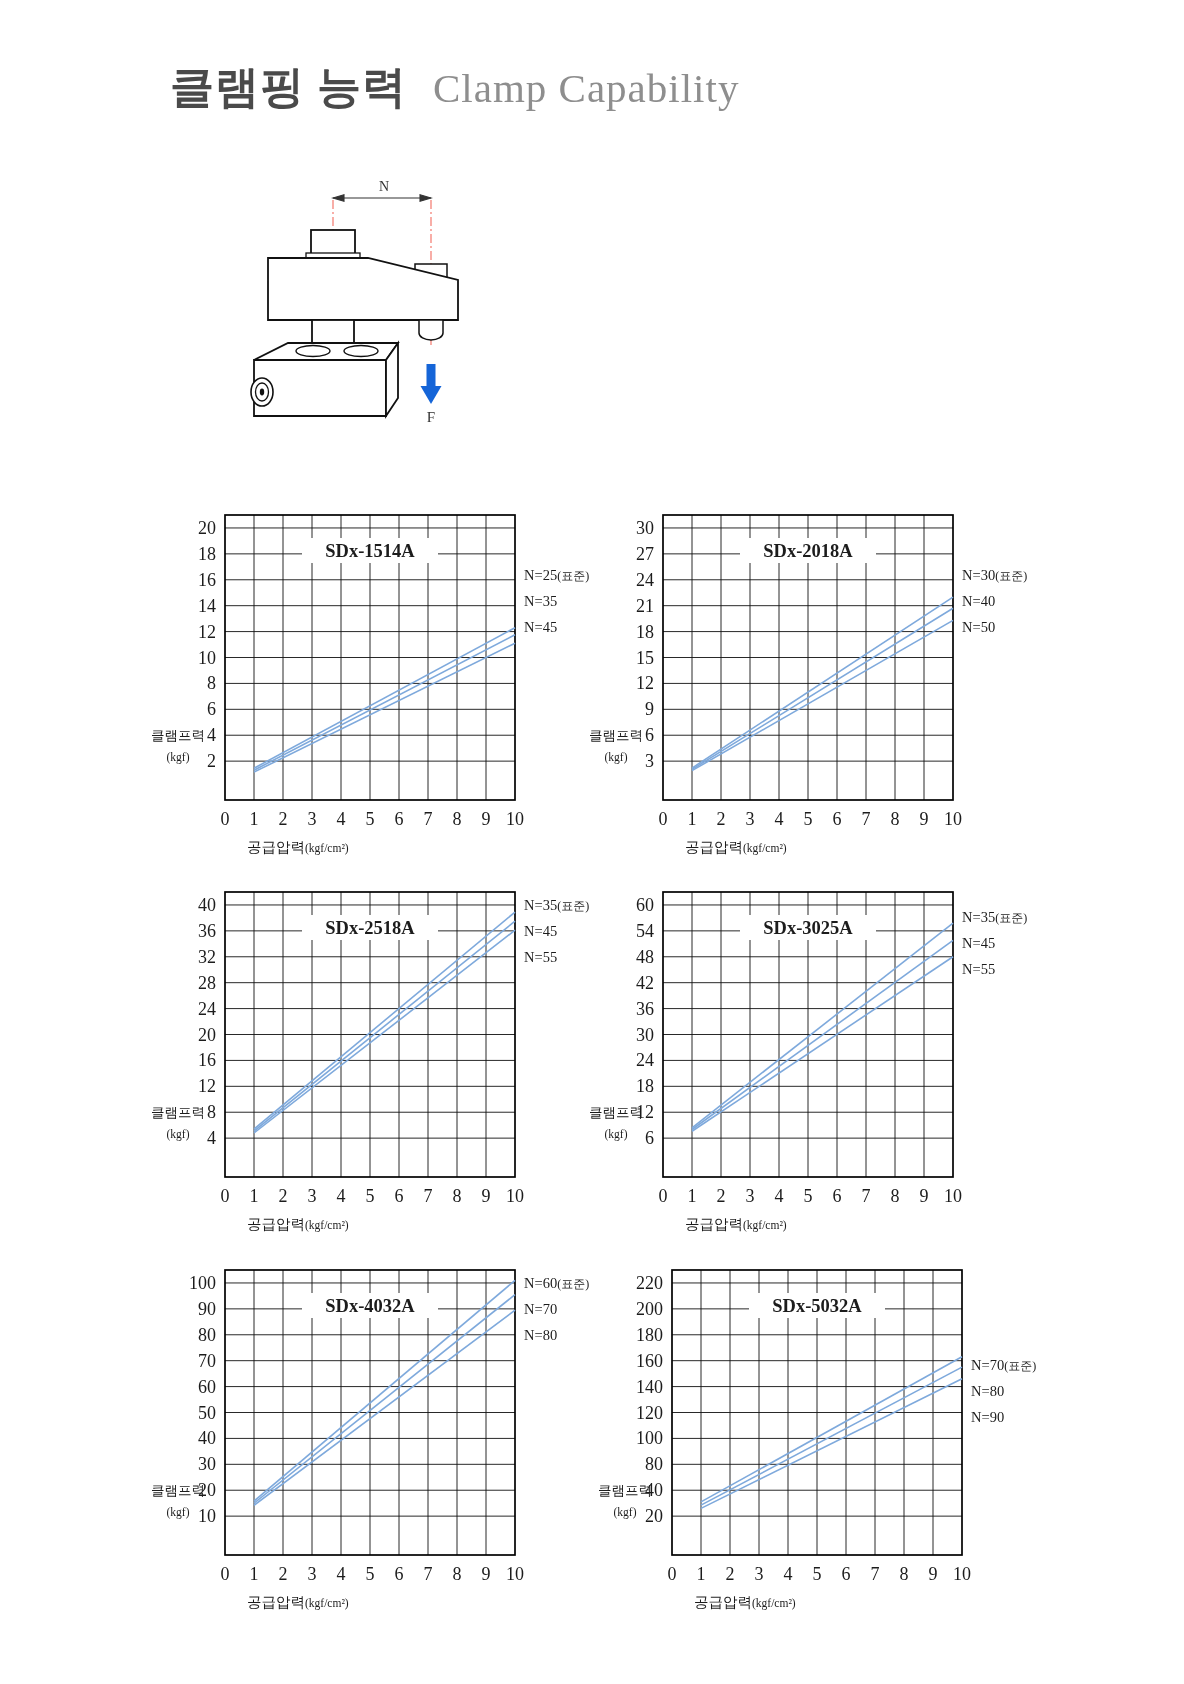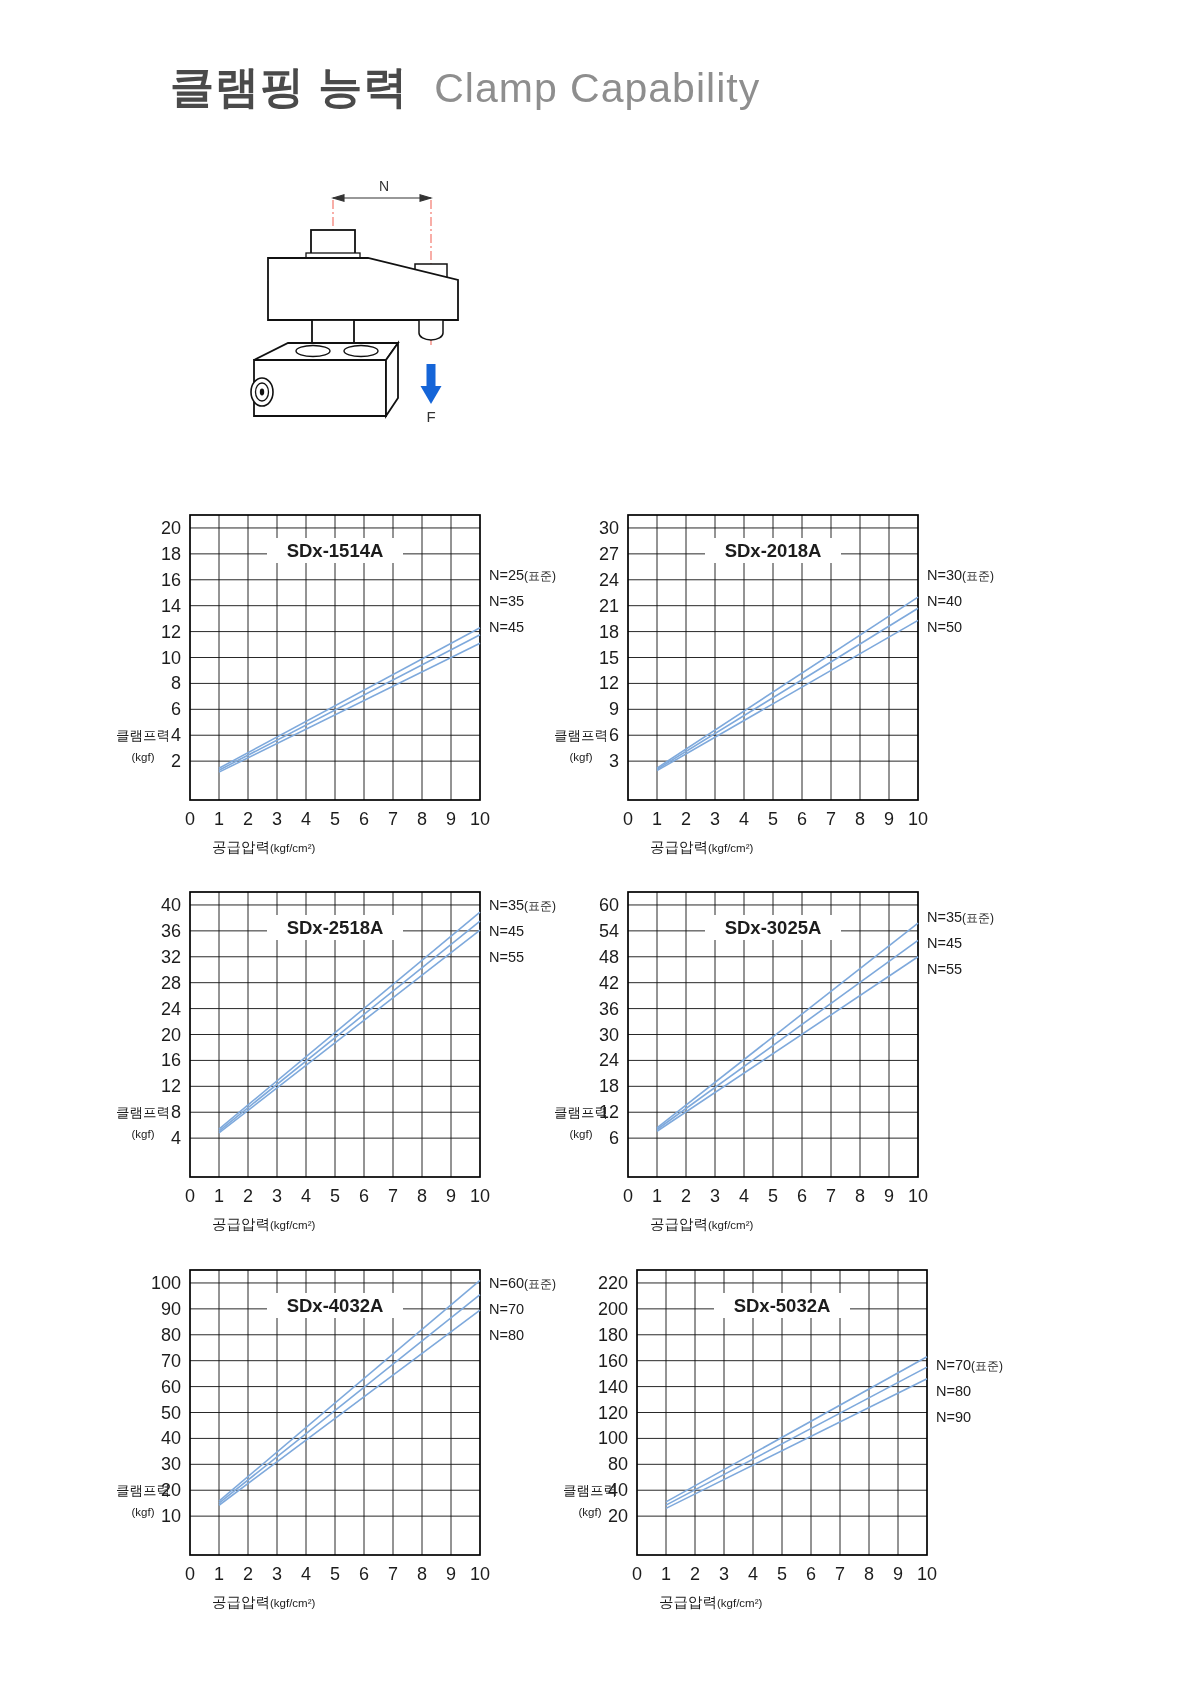--- a/index.html
+++ b/index.html
@@ -1,22 +1,22 @@
 <!DOCTYPE html>
 <html><head>
 <meta charset="utf-8">
 <style>
   html,body{margin:0;padding:0;background:#ffffff;}
   #page{position:relative;width:1176px;height:1684px;background:#ffffff;overflow:hidden;
-        font-family:Liberation Sans, sans-serif;}
+        font-family:Liberation Serif, serif;}
   .hdr{position:absolute;left:170px;top:58px;white-space:nowrap;}
   .hdr .ko{font-size:44px;font-weight:bold;color:#4a4a4a;letter-spacing:1px;}
   .hdr .en{font-size:41px;font-weight:normal;color:#8e8e8e;margin-left:26px;letter-spacing:1px;}
   .diagram{position:absolute;left:218px;top:180px;}
-  .chart{position:absolute;width:455px;height:360px;}
+  .chart{position:absolute;width:455px;height:360px;margin-left:35px;}
   .chart svg text{fill:#1c1c1c;}
   #c1{left:115px;top:505px;} #c2{left:553px;top:505px;}
   #c3{left:115px;top:882px;} #c4{left:553px;top:882px;}
   #c5{left:115px;top:1260px;} #c6{left:562px;top:1260px;}
 </style>
 </head>
 <body>
 
 <div id="page">
 

